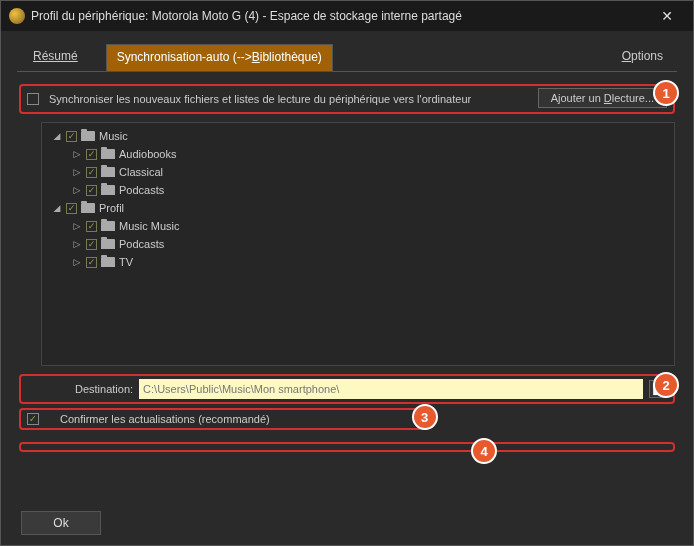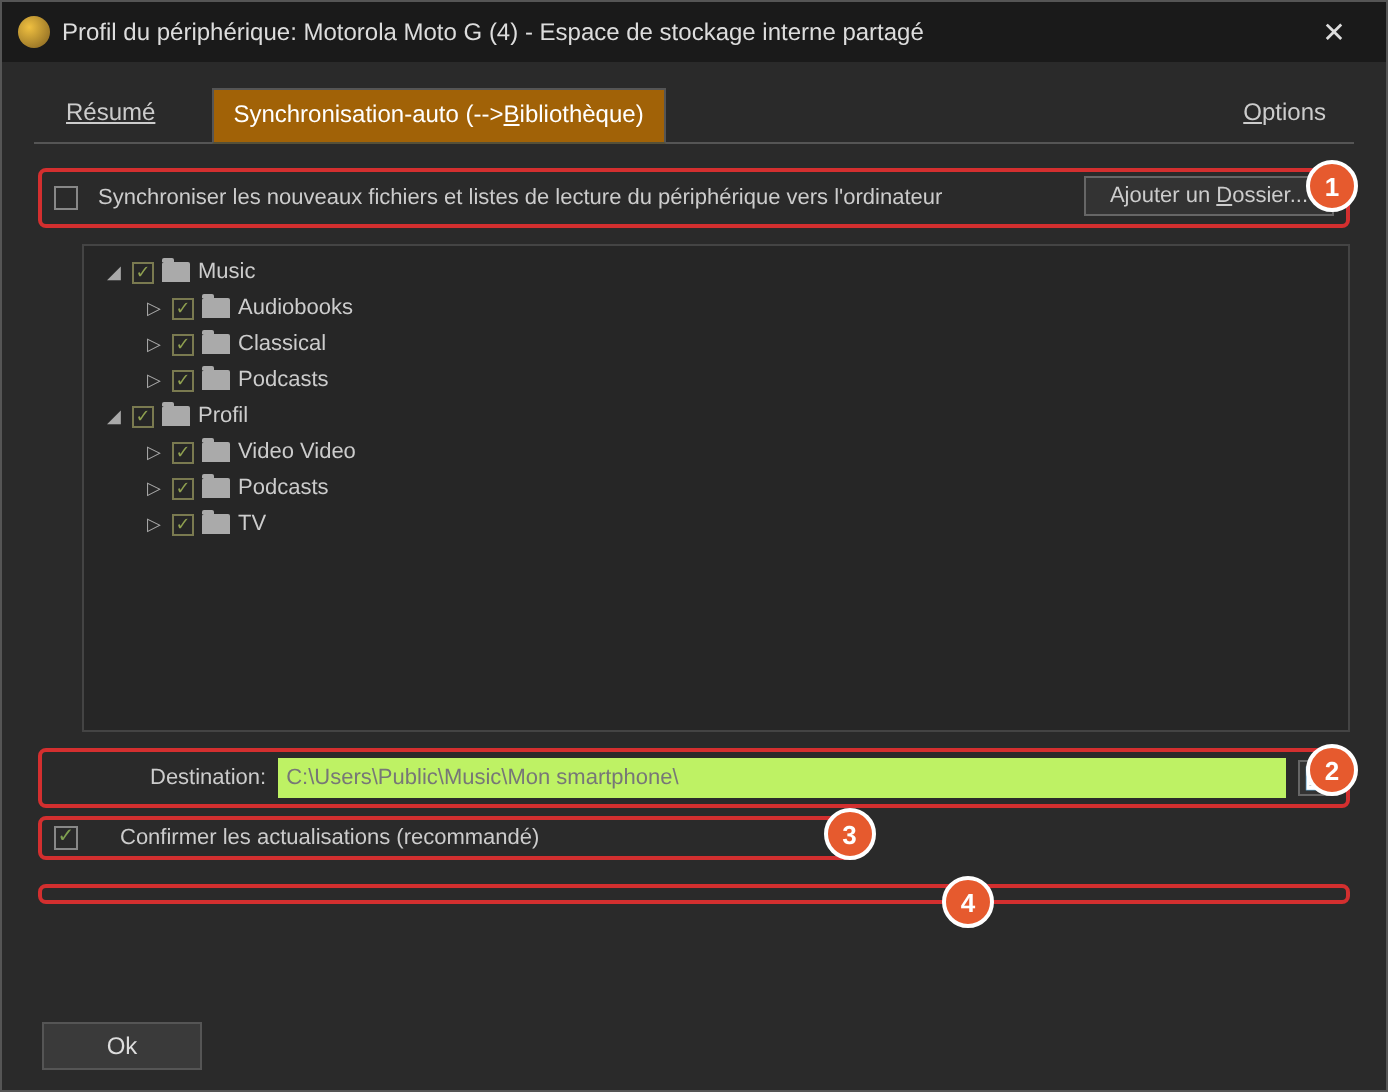--- a/index.html
+++ b/index.html
@@ -23,21 +23,21 @@
   .add-folder { margin-left: auto; padding: 3px 12px; border: 1px solid #666; background: #333; color: #ccc; font-size: 11px; cursor: pointer; position: relative; top: -1px; }
   .tree { flex: 1; background: #262626; border: 1px solid #444; margin: 4px 0 8px 22px; padding: 4px 0; overflow: auto; color: #ccc; font-size: 11px; }
   .tnode { display: flex; align-items: center; height: 18px; gap: 4px; }
   .tw { width: 10px; text-align: center; color: #aaa; cursor: pointer; flex-shrink: 0; font-size: 9px; }
   .tchk { width: 11px; height: 11px; border: 1px solid #7a7a50; display: inline-flex; align-items: center; justify-content: center; flex-shrink: 0; }
   .tchk::after { content: "✓"; color: #8fa050; font-size: 9px; line-height: 1; }
   .folder { width: 14px; height: 10px; background: #aaa; border-radius: 1px 1px 0 0; position: relative; flex-shrink: 0; }
   .folder::before { content: ""; position: absolute; top: -2px; left: 0; width: 6px; height: 2px; background: #aaa; border-radius: 1px 1px 0 0; }
   .dest-row { display: flex; align-items: center; gap: 6px; color: #ccc; font-size: 11px; padding-left: 48px; }
   .dest-label { flex-shrink: 0; }
-  .dest-input { flex: 1; background: #bef264; border: none; padding: 3px 4px; color: #777; font-size: 11px; height: 20px; }
+  .dest-input { flex: 1; background: #fef9c3; border: none; padding: 3px 4px; color: #777; font-size: 11px; height: 20px; }
   .browse { width: 18px; height: 18px; border: 1px solid #666; background: #333; display: flex; align-items: center; justify-content: center; color: #ccc; font-size: 11px; cursor: pointer; flex-shrink: 0; }
   .opt-row { display: flex; align-items: center; gap: 21px; color: #ccc; font-size: 11px; }
   .buttons { display: flex; justify-content: space-between; gap: 8px; padding: 8px 4px 4px 4px; }
   .btn { width: 80px; height: 24px; background: #3a3a3a; border: 1px solid #555; color: #ddd; font-size: 12px; cursor: pointer; }
 </style>
 </head>
 <body>
 
 <div class="titlebar">
   <div class="titlebar-icon"></div>
@@ -51,21 +51,21 @@
     <div class="tab active"><span>Synchronisation-auto (--&gt;</span><u>B</u><span>ibliothèque)</span></div>
     <div class="tab options"><u>O</u><span>ptions</span></div>
   </div>
 
   <div class="panel">
     <div class="hl" style="margin-top:2px">
       <div class="badge" style="right:-6px; top:-6px">1</div>
       <div class="row1">
         <span class="chk"></span>
         <span>Synchroniser les nouveaux fichiers et listes de lecture du périphérique vers l'ordinateur</span>
-        <button class="add-folder"><span>Ajouter un </span><u>D</u><span>ossier...</span></button>
+        <button class="add-folder"><span>Ajouter un </span><u>D</u><span>lecture...</span></button>
       </div>
     </div>
 
     <div class="tree">
       <div class="tnode" style="padding-left:10px">
           <span class="tw">◢</span>
           <span class="tchk"></span>
           <span class="folder"></span>
           <span>Music</span>
         </div>
@@ -90,21 +90,21 @@
       <div class="tnode" style="padding-left:10px">
           <span class="tw">◢</span>
           <span class="tchk"></span>
           <span class="folder"></span>
           <span>Profil</span>
         </div>
       <div class="tnode" style="padding-left:30px">
           <span class="tw">▷</span>
           <span class="tchk"></span>
           <span class="folder"></span>
-          <span>Video Video</span>
+          <span>Music Music</span>
         </div>
       <div class="tnode" style="padding-left:30px">
           <span class="tw">▷</span>
           <span class="tchk"></span>
           <span class="folder"></span>
           <span>Podcasts</span>
         </div>
       <div class="tnode" style="padding-left:30px">
           <span class="tw">▷</span>
           <span class="tchk"></span>

